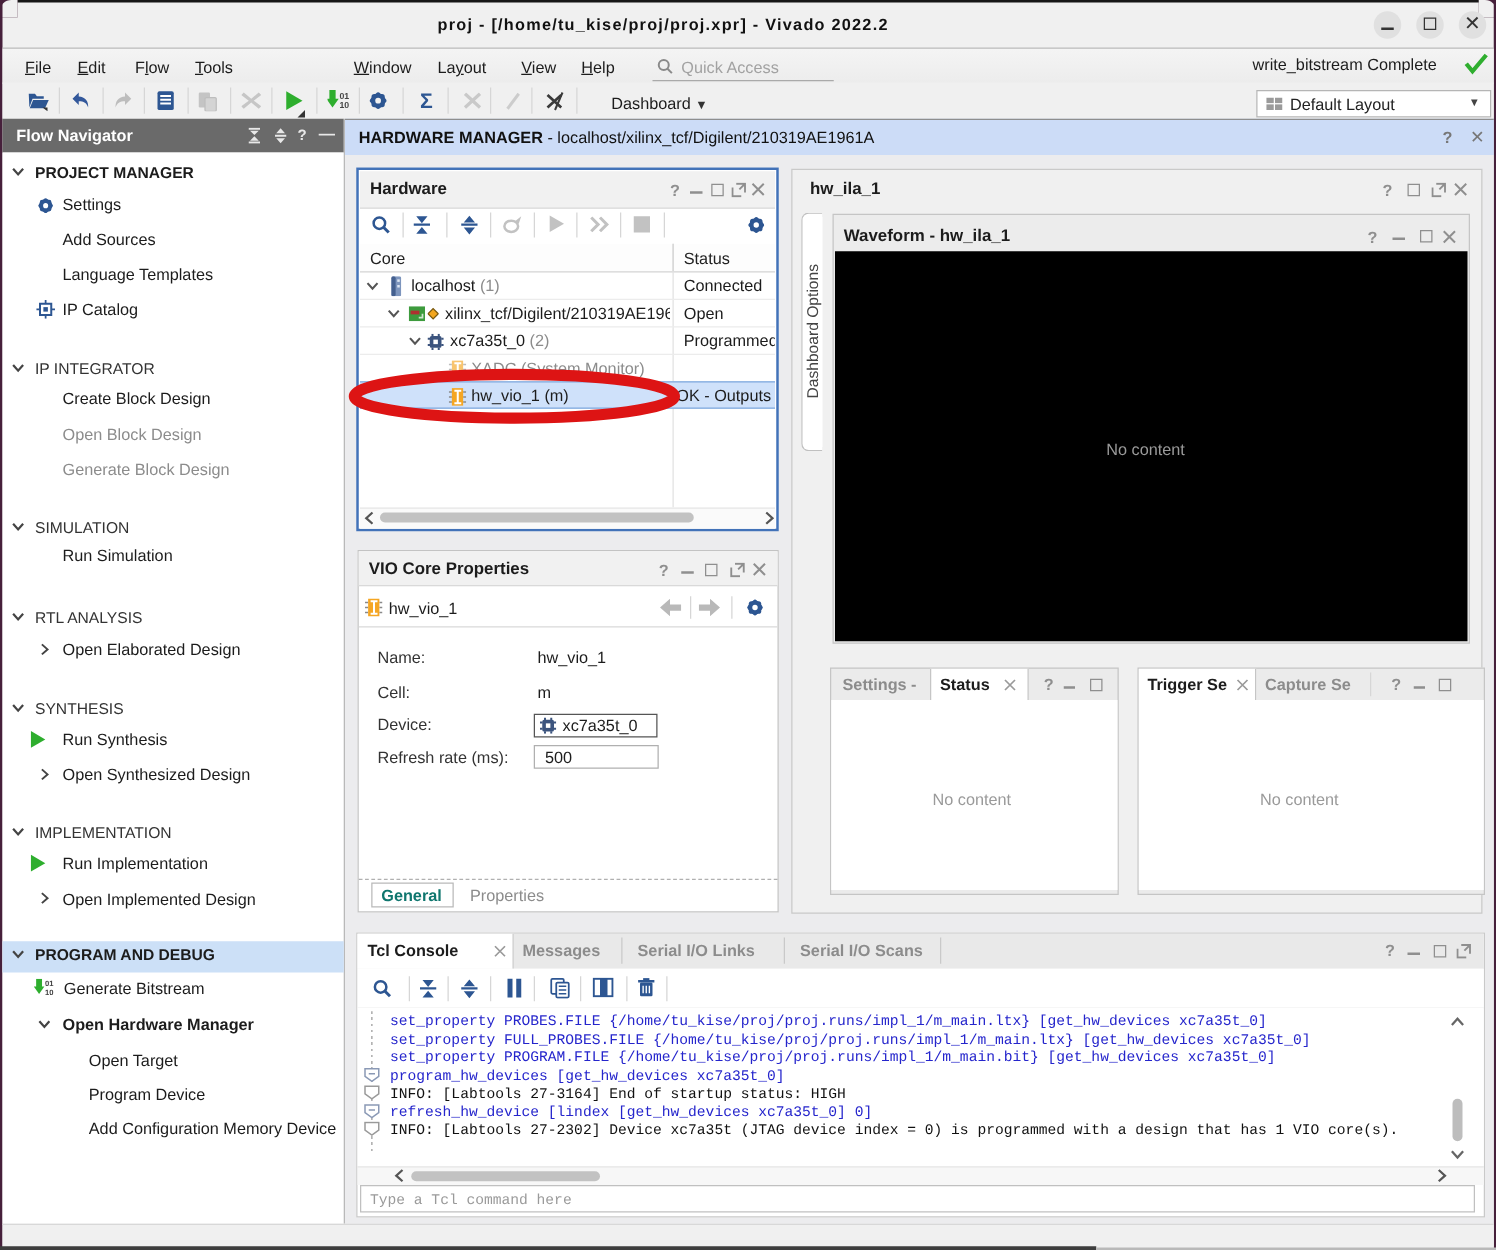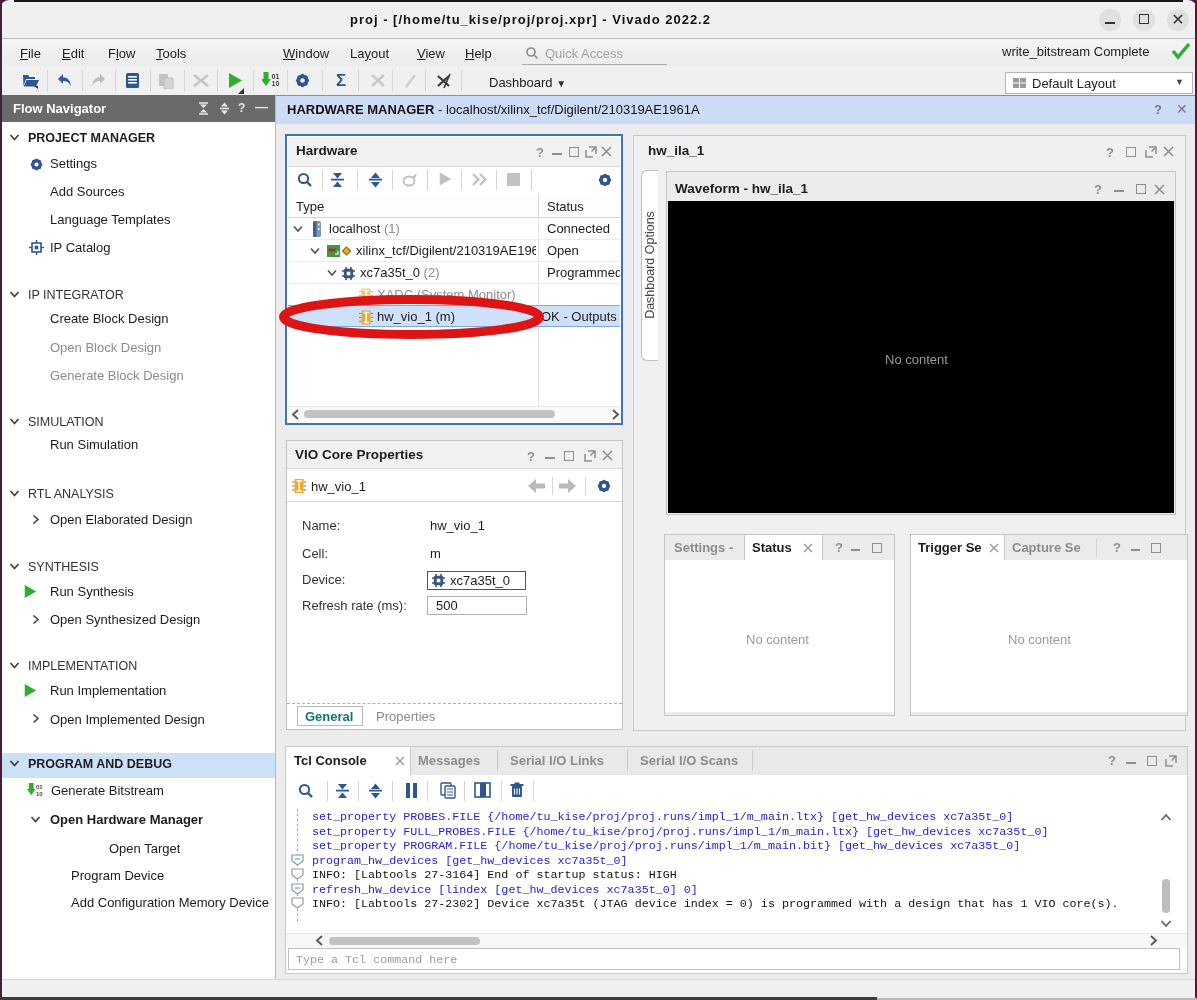--- a/index.html
+++ b/index.html
@@ -238,21 +238,21 @@
 <div class="abs t13 gray" style="left:50px;top:340px;">Open Block Design</div>
 <div class="abs t13 gray" style="left:50px;top:368px;">Generate Block Design</div>
 <div class="abs t13" style="left:50px;top:437px;">Run Simulation</div>
 <div class="abs t13" style="left:50px;top:512px;">Open Elaborated Design</div>
 <div class="abs t13" style="left:50px;top:584px;">Run Synthesis</div>
 <div class="abs t13" style="left:50px;top:612px;">Open Synthesized Design</div>
 <div class="abs t13" style="left:50px;top:683px;">Run Implementation</div>
 <div class="abs t13" style="left:50px;top:712px;">Open Implemented Design</div>
 <div class="abs t13" style="left:51px;top:783px;">Generate Bitstream</div>
 <div class="abs t13 bold" style="left:50px;top:812px;">Open Hardware Manager</div>
-<div class="abs t13" style="left:71px;top:841px;margin-left:38px;">Open Target</div>
+<div class="abs t13" style="left:71px;top:841px;">Open Target</div>
 <div class="abs t13" style="left:71px;top:868px;">Program Device</div>
 <div class="abs t13" style="left:71px;top:895px;width:204px;overflow:hidden;white-space:nowrap;">Add Configuration Memory Device</div>
 
 <svg class="abs" style="left:32px;top:514px;" width="8" height="11" viewBox="0 0 8 11">
       <path d="M1.5 1.5 L6 5.5 L1.5 9.5" fill="none" stroke="#444" stroke-width="1.6"></path>
     </svg>
 <svg class="abs" style="left:32px;top:614px;" width="8" height="11" viewBox="0 0 8 11">
       <path d="M1.5 1.5 L6 5.5 L1.5 9.5" fill="none" stroke="#444" stroke-width="1.6"></path>
     </svg>
 <svg class="abs" style="left:32px;top:713px;" width="8" height="11" viewBox="0 0 8 11">
@@ -329,21 +329,21 @@
 <svg class="abs" style="left:597px;top:172px;" width="16" height="16" viewBox="0 0 17 17">
  <g fill="#2d5692">
         <rect x="3.2" y="3.2" width="10.6" height="10.6" rx="2.2"></rect>
  <rect x="3.2" y="3.2" width="10.6" height="10.6" rx="2.2" transform="rotate(45 8.5 8.5)"></rect>
  <circle cx="8.5" cy="8.5" r="5.6"></circle>
  <circle cx="8.5" cy="8.5" r="2.3" fill="#fff"></circle>
       </g>
 </svg>
 
 <div class="abs" style="left:288px;top:195px;width:332px;height:22px;background:#fdfdfd;border-bottom:1px solid #d4d4d4;"></div>
-<div class="abs t13" style="left:296px;top:199px;color:#222;">Type</div>
+<div class="abs t13" style="left:296px;top:199px;color:#222;">Core</div>
 <div class="abs t13" style="left:547px;top:199px;color:#222;">Status</div>
 <div class="vline" style="left:538px;top:195px;height:211px;background:#e2e2e2;"></div>
     <div class="vline" style="left:538px;top:195px;height:22px;background:#d4d4d4;"></div>
 
 <div class="abs" style="left:288px;top:238.5px;width:332px;height:1px;background:#ececec;"></div>
 <div class="abs" style="left:288px;top:260.5px;width:332px;height:1px;background:#ececec;"></div>
 <div class="abs" style="left:288px;top:282.5px;width:332px;height:1px;background:#ececec;"></div>
 
 <div class="abs" style="left:288px;top:305px;width:332px;height:22px;background:#cfe1fa;border-top:1px solid #7fa8dd;border-bottom:1px solid #7fa8dd;box-sizing:border-box;"></div>
 

